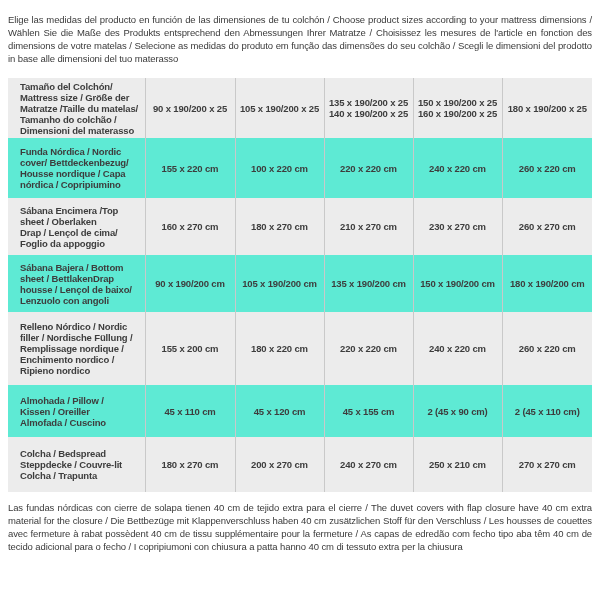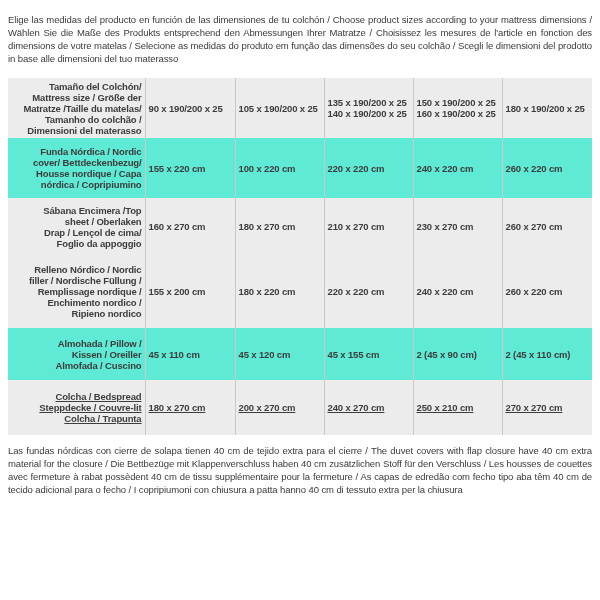--- a/index.html
+++ b/index.html
@@ -14,33 +14,33 @@
     font-size:9.5px;font-weight:normal;line-height:13px;
     text-align:justify;letter-spacing:-0.1px;color:#3a3a3a;
   }
   .intro{margin:0 0 13px 0;}
   .footer{margin:9px 0 0 0;}
   table.sizes{
     width:584px;border-collapse:collapse;table-layout:fixed;
   }
   table.sizes td{
     font-size:9.5px;font-weight:bold;line-height:11px;
-    text-align:left;vertical-align:middle;
+    text-align:center;vertical-align:middle;
     white-space:pre-line;letter-spacing:-0.15px;
     padding:2px 3px;box-sizing:border-box;
     border-left:1px solid #c9c9c9;
   }
   table.sizes td.label{
-    text-align:right;padding-left:12px;border-left:none;
+    text-align:left;padding-left:12px;border-left:none;
   }
   tr.shaded{background:#ececec;}
   tr.plain{background:#5eead4;}
   tr.r1{height:60px;} tr.r2{height:60px;} tr.r3{height:57px;padding-left:12px;}
   tr.r4{height:57px;} tr.r5{height:73px;} tr.r6{height:52px;margin-top:27px;}
-  tr.r7{height:55px;text-decoration:underline;} tr.r8{height:49px;}
+  tr.r7{height:55px;} tr.r8{height:49px;}
 </style>
 </head>
 <body>
 
 <div class="page">
 
   <p class="note intro">Elige las medidas del producto en función de las dimensiones de tu colchón / Choose product sizes according to your mattress dimensions / Wählen Sie die Maße des Produkts entsprechend den Abmessungen Ihrer Matratze / Choisissez les mesures de l'article en fonction des dimensions de votre matelas / Selecione as medidas do produto em função das dimensões do seu colchão / Scegli le dimensioni del prodotto in base alle dimensioni del tuo materasso</p>
 
   <table class="sizes">
     <colgroup>
@@ -81,20 +81,31 @@
         <td class="label">Sábana Encimera /Top
 sheet / Oberlaken
 Drap / Lençol de cima/
 Foglio da appoggio</td>
         <td>160 x 270 cm</td>
         <td>180 x 270 cm</td>
         <td>210 x 270 cm</td>
         <td>230 x 270 cm</td>
         <td>260 x 270 cm</td>
       </tr>
+      <tr class="plain r4">
+        <td class="label">Sábana Bajera / Bottom
+sheet / BettlakenDrap
+housse / Lençol de baixo/
+Lenzuolo con angoli</td>
+        <td>90 x 190/200 cm</td>
+        <td>105 x 190/200 cm</td>
+        <td>135 x 190/200 cm</td>
+        <td>150 x 190/200 cm</td>
+        <td>180 x 190/200 cm</td>
+      </tr>
       <tr class="shaded r5">
         <td class="label">Relleno Nórdico / Nordic
 filler / Nordische Füllung /
 Remplissage nordique /
 Enchimento nordico /
 Ripieno nordico</td>
         <td>155 x 200 cm</td>
         <td>180 x 220 cm</td>
         <td>220 x 220 cm</td>
         <td>240 x 220 cm</td>

